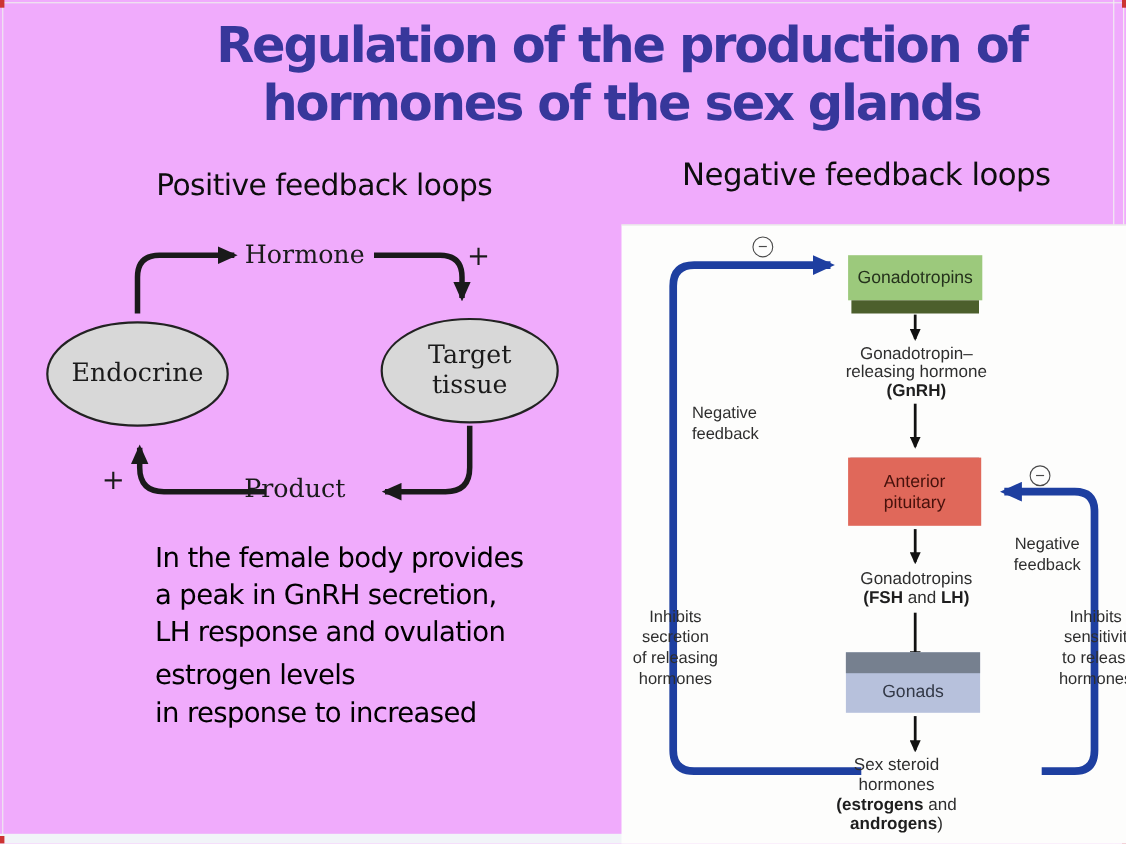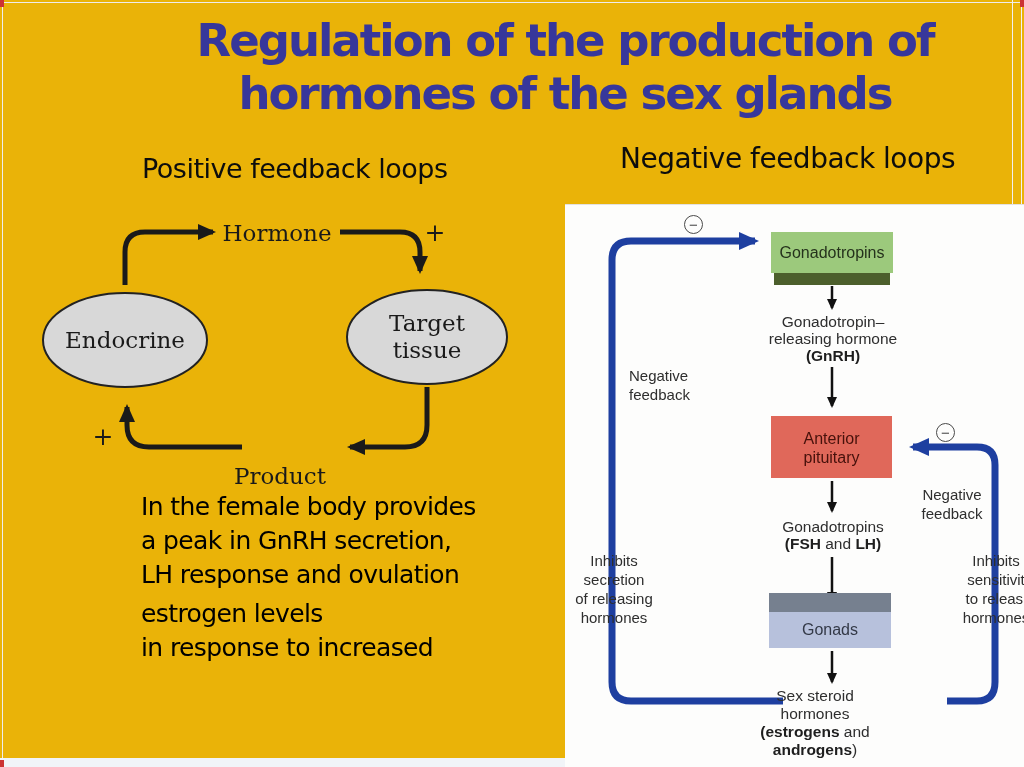--- a/index.html
+++ b/index.html
@@ -1,17 +1,17 @@
 <!DOCTYPE html>
 <html><head>
 <meta charset="utf-8">
 <style>
   html,body{margin:0;padding:0;background:#ffffff;}
   .slide{
-    position:relative;width:1024px;height:767px;background:#eab308;
+    position:relative;width:1024px;height:767px;background:#f0abfc;
     overflow:hidden;font-family:"DejaVu Sans",sans-serif;color:#000;
   }
   
   .frame-line{position:absolute;background:#efeded;}
   .fl-left{left:2px;top:0;width:1px;height:767px;}
   .fl-top{left:0;top:2px;width:1024px;height:1px;}
   .fl-right{left:1012px;top:0;width:1px;height:767px;background:#f2f0f0;}
   .fl-right2{left:1021px;top:0;width:1px;height:767px;background:#f4f2f2;}
   .bottom-strip{position:absolute;left:0;top:758px;width:1024px;height:9px;background:#f1f4f8;}
   .corner-mark{position:absolute;width:4px;height:7px;background:#cc3333;}
@@ -103,21 +103,21 @@
     </svg>
     <div class="serif-label" style="left:247px;top:28px;">Hormone</div>
     <div class="serif-label plus-label" style="left:405px;top:27px;">+</div>
     <div class="serif-label" style="left:95px;top:135px;">
       <div>Endocrine</div>
     </div>
     <div class="serif-label" style="left:397px;top:132px;">
       <div>Target</div>
       <div>tissue</div>
     </div>
-    <div class="serif-label" style="left:250px;top:240px;margin-top:31px;">Product</div>
+    <div class="serif-label" style="left:238px;top:240px;">Product</div>
     <div class="serif-label plus-label" style="left:73px;top:231px;">+</div>
   </div>
 
   <div class="body-text">
     <div class="para1">
       <div>In the female body provides</div>
       <div>a peak in GnRH secretion,</div>
       <div>LH response and ovulation</div>
     </div>
     <div class="para2">

